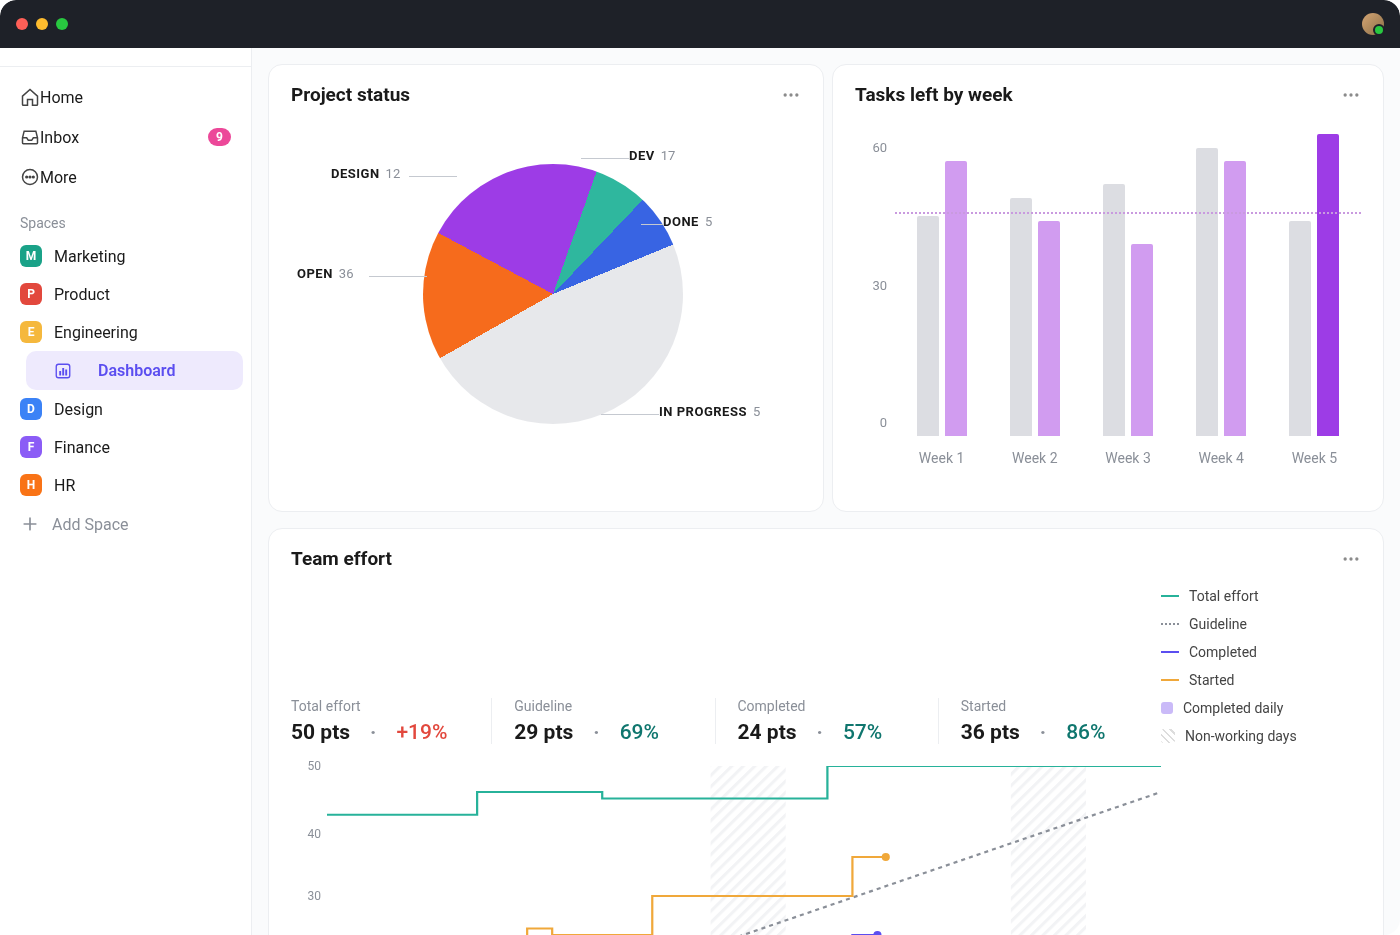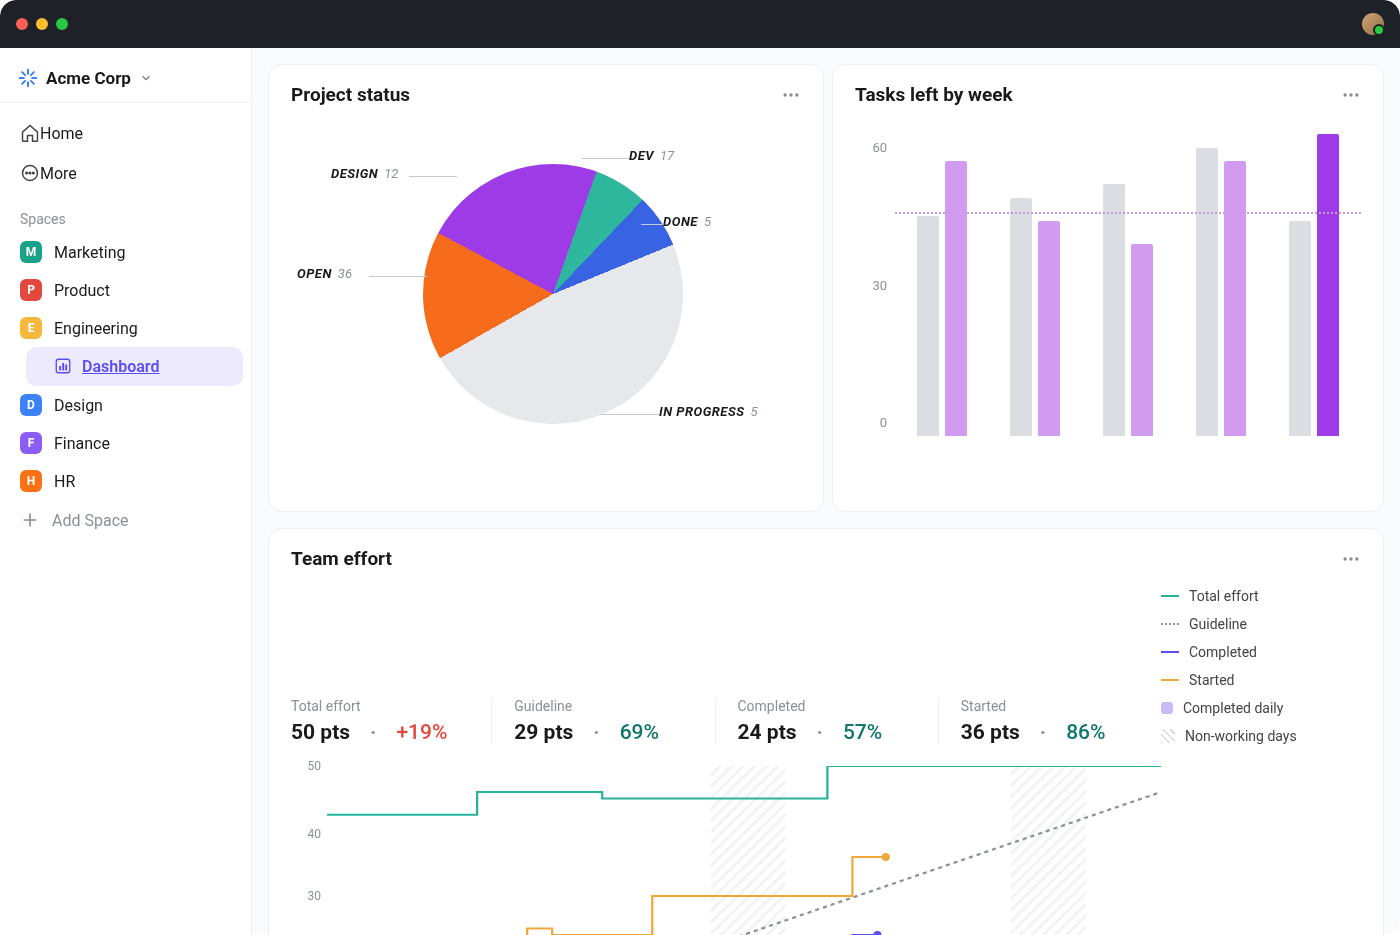--- a/index.html
+++ b/index.html
@@ -16,36 +16,36 @@
 .ws-logo { width:20px; height:20px; }
 .ws-logo svg { width:20px; height:20px; }
 .chev { width:14px; height:14px; opacity:.6; }
 .divider { height:1px; background:#eceef1; margin:6px -8px 10px; }
 .nav-item { display:flex; align-items:center; gap:0; padding:10px 12px; border-radius:10px; font-size:16px; cursor:pointer; }
 .nav-ic { width:20px; height:20px; display:flex; align-items:center; justify-content:center; }
 .badge { margin-left:auto; background:#ec4899; color:#fff; font-size:12px; font-weight:700; border-radius:999px; padding:2px 8px; }
 .section-label { font-size:14px; color:#8a8f98; padding:18px 12px 6px; }
 .space-item { display:flex; align-items:center; gap:12px; padding:8px 12px; border-radius:10px; font-size:16px; cursor:pointer; }
 .sq { width:22px; height:22px; border-radius:6px; color:#fff; font-size:12px; font-weight:700; display:flex; align-items:center; justify-content:center; }
-.subnav { display:flex; align-items:flex-start; gap:10px; padding:10px 12px 10px 28px; border-radius:10px; font-size:16px; cursor:pointer; margin-left:18px;text-decoration:underline; }
+.subnav { display:flex; align-items:flex-end; gap:26px; padding:10px 12px 10px 28px; border-radius:10px; font-size:16px; cursor:pointer; margin-left:18px; }
 .subnav.active { background:#eeeafd; color:#5b4ef0; font-weight:600; }
 .subnav-ic { width:18px; height:18px; }
 .add-space { display:flex; align-items:center; gap:12px; padding:10px 12px; color:#8a8f98; font-size:16px; cursor:pointer; }
 .plus { width:20px; height:20px; }
 .main { flex:1; padding:16px; overflow:auto; background:#fafbfc; }
 .row { display:flex; gap:8px; }
 .card { background:#fff; border:1px solid #eceef1; border-radius:14px; padding:18px 22px; }
 .card-hdr { display:flex; align-items:center; justify-content:space-between; }
 .card-title { font-size:19px; font-weight:700; }
 .more { width:20px; height:20px; cursor:pointer; opacity:.45; }
 .card.status { width:556px; height:448px; }
 .card.tasks { flex:1; height:448px; }
 .card.effort { margin-top:16px; flex:1; }
 
-.pie-wrap { position:relative; height:360px;font-style:italic; }
+.pie-wrap { position:relative; height:360px; }
 .pie { position:absolute; left:132px; top:58px; width:260px; height:260px; border-radius:50%; }
 .pie-lbl { position:absolute; font-size:13px; color:#1a1a1a; display:flex; gap:6px; align-items:center; }
 .pie-lbl .n { font-weight:700; letter-spacing:.5px; }
 .pie-lbl .v { color:#8a8f98; }
 .leader { position:absolute; background:#c5c9d0; height:1px; }
 
 .bar-wrap { position:relative; height:360px; margin-top:14px; }
 .y-axis { position:absolute; left:0; top:0; bottom:44px; width:40px; }
 .y-tick { position:absolute; right:8px; font-size:13px; color:#8a8f98; transform:translateY(-50%); }
 .plot { position:absolute; left:40px; right:0; top:0; bottom:44px; }
@@ -84,49 +84,39 @@
   <div class="dots">
     <div class="dot r"></div>
     <div class="dot y"></div>
     <div class="dot g"></div>
   </div>
   <div class="avatar"></div>
 </div>
 
 <div class="app">
   <aside class="sidebar">
-    <div class="workspace">
-      <span class="ws-logo">
-        <svg viewBox="0 0 24 24">
-            <g stroke="#3b82f6" stroke-width="2.4" stroke-linecap="round" fill="none">
-          <line x1="12" y1="2" x2="12" y2="7"></line>
-              <line x1="12" y1="17" x2="12" y2="22"></line>
-          <line x1="2" y1="12" x2="7" y2="12"></line>
-              <line x1="17" y1="12" x2="22" y2="12"></line>
-          <line x1="5" y1="5" x2="8.5" y2="8.5"></line>
-              <line x1="15.5" y1="15.5" x2="19" y2="19"></line>
-          <line x1="5" y1="19" x2="8.5" y2="15.5"></line>
-              <line x1="15.5" y1="8.5" x2="19" y2="5"></line>
-        </g>
-          </svg>
-      </span>
-      <span>Acme Corp</span>
-      <svg class="chev" viewBox="0 0 24 24">
-          <path d="M6 9l6 6 6-6" fill="none" stroke="currentColor" stroke-width="2"></path>
-        </svg>
-    </div>
     <div class="divider"></div>
 
     <div class="nav-item">
       <span class="nav-ic">
           <svg viewBox="0 0 24 24" fill="none" stroke="#444" stroke-width="1.8">
             <path d="M3 11l9-8 9 8v10a1 1 0 01-1 1h-5v-7h-6v7H4a1 1 0 01-1-1z"></path>
           </svg>
         </span>
       <span>Home</span>
+    </div>
+    <div class="nav-item">
+      <span class="nav-ic">
+          <svg viewBox="0 0 24 24" fill="none" stroke="#444" stroke-width="1.8">
+            <path d="M3 13l2-8h14l2 8v6a1 1 0 01-1 1H4a1 1 0 01-1-1z"></path>
+            <path d="M3 13h5l2 3h4l2-3h5"></path>
+          </svg>
+        </span>
+      <span>Inbox</span>
+      <span class="badge">9</span>
     </div>
     <div class="nav-item">
       <span class="nav-ic">
           <svg viewBox="0 0 24 24" fill="none" stroke="#444" stroke-width="1.8">
             <circle cx="12" cy="12" r="9"></circle>
             <circle cx="8" cy="12" r="1" fill="#444"></circle>
             <circle cx="12" cy="12" r="1" fill="#444"></circle>
             <circle cx="16" cy="12" r="1" fill="#444"></circle>
           </svg>
         </span>
@@ -254,20 +244,27 @@
                 <div class="bgroup">
                   <div class="bar" style="height: 288.273px; background: rgb(220, 221, 226);"></div>
                   <div class="bar" style="height: 274.545px; background: rgb(209, 156, 240);"></div>
                 </div>
                 <div class="bgroup">
                   <div class="bar" style="height: 215.061px; background: rgb(220, 221, 226);"></div>
                   <div class="bar" style="height: 302px; background: rgb(157, 60, 230);"></div>
                 </div>
               </div>
           <div class="dash" style="top: 91.5152px;"></div>
+            </div>
+          <div class="x-labels" id="bar-x">
+              <div class="x-lbl">Week 1</div>
+              <div class="x-lbl">Week 2</div>
+              <div class="x-lbl">Week 3</div>
+              <div class="x-lbl">Week 4</div>
+              <div class="x-lbl">Week 5</div>
             </div>
         </div>
       </div>
     </div>
 
     <div class="card effort">
       <div class="card-hdr">
         <div class="card-title">Team effort</div>
         <svg class="more" viewBox="0 0 24 24">
             <circle cx="5" cy="12" r="2"></circle>

